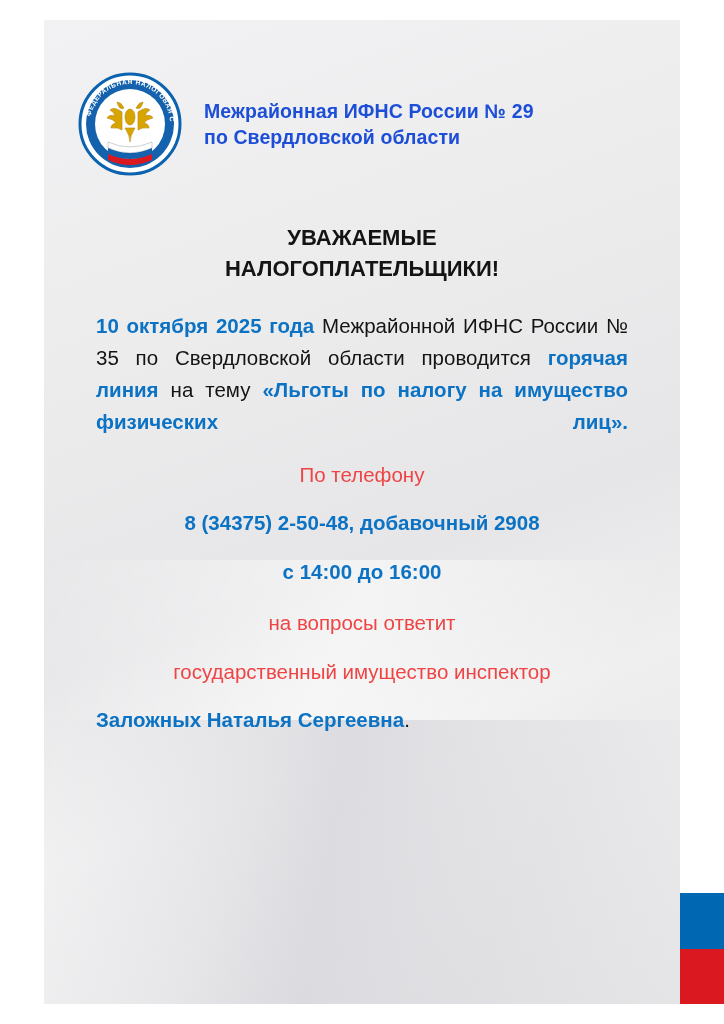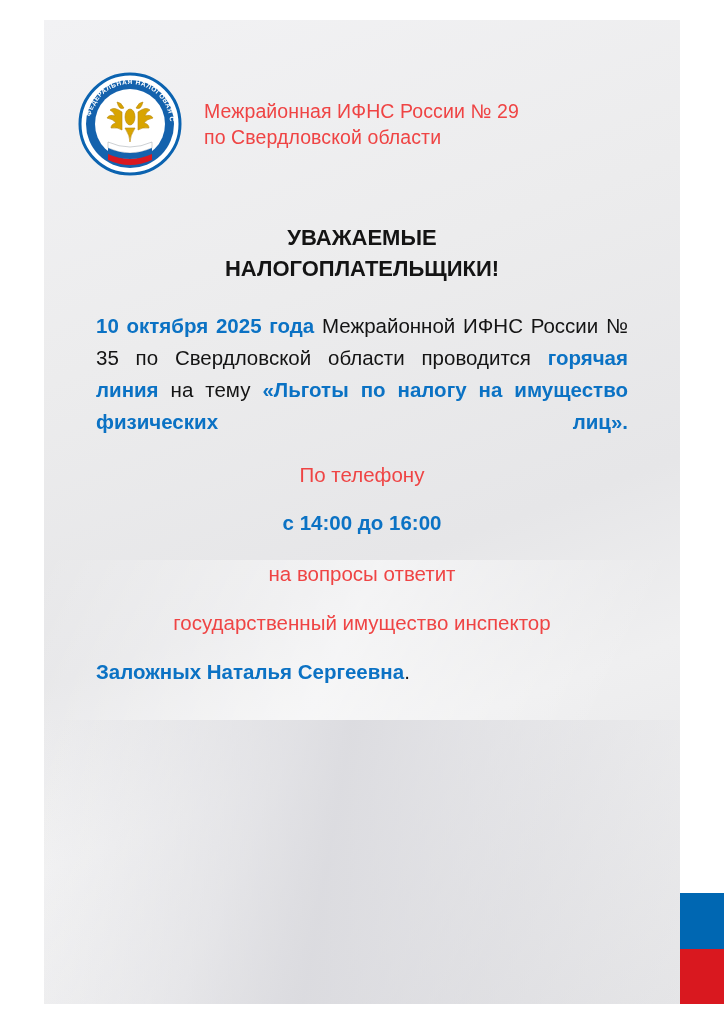--- a/index.html
+++ b/index.html
@@ -74,22 +74,22 @@
     gap: 22px;
   }
   .emblem {
     width: 104px;
     height: 104px;
     flex: 0 0 104px;
     position: relative;
   }
   .header-title {
     font-size: 19.5px;
-    font-weight: normal;
-    color: #ef4444;
+    font-weight: bold;
+    color: #1d4ed8;
     line-height: 1.34;
     letter-spacing: 0.1px;
   }
   .header-title .line2 { display: block; }
 
   
   .content {
     position: absolute;
     left: 96px;
     top: 222px;
@@ -191,20 +191,21 @@
 
     <div class="salutation">
       <div>УВАЖАЕМЫЕ</div>
       <div>НАЛОГОПЛАТЕЛЬЩИКИ!</div>
     </div>
 
     <div class="para"><span class="blue">10 октября 2025 года</span><span> Межрайонной ИФНС России № 35 по Свердловской области проводится </span><span class="blue">горячая линия</span><span> на тему </span><span class="blue">«Льготы по налогу на имущество физических лиц».</span></div>
 
     <div class="centered">По телефону</div>
 
+    <div class="centered blue-bold">8 (34375) 2-50-48, добавочный 2908</div>
 
     <div class="centered blue-bold tight">с 14:00 до 16:00</div>
 
     <div class="centered">на вопросы ответит</div>
     <div class="centered">государственный имущество инспектор</div>
 
     <div class="name-line"><span class="blue">Заложных Наталья Сергеевна</span><span>.</span></div>
 
   </div>
 </div>

